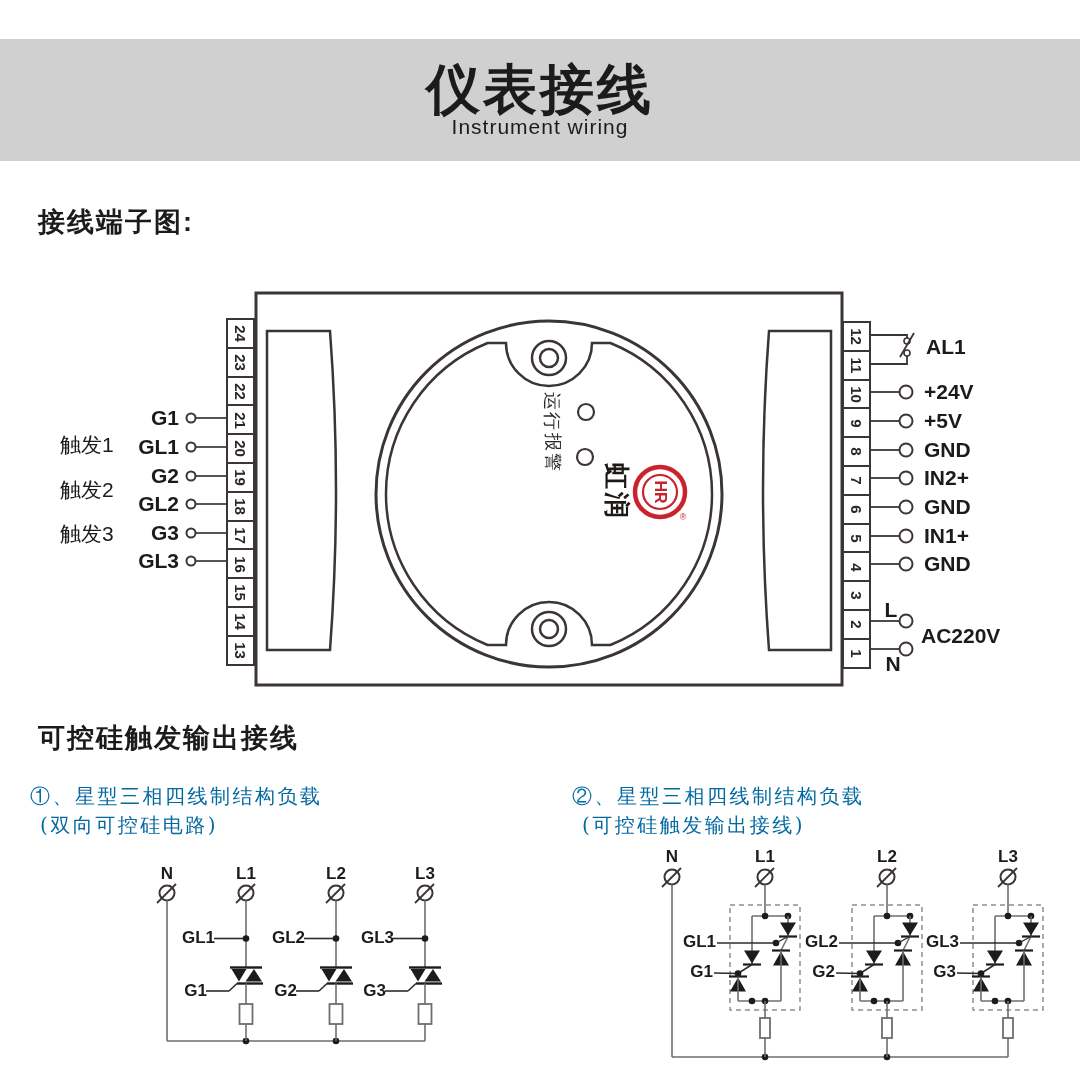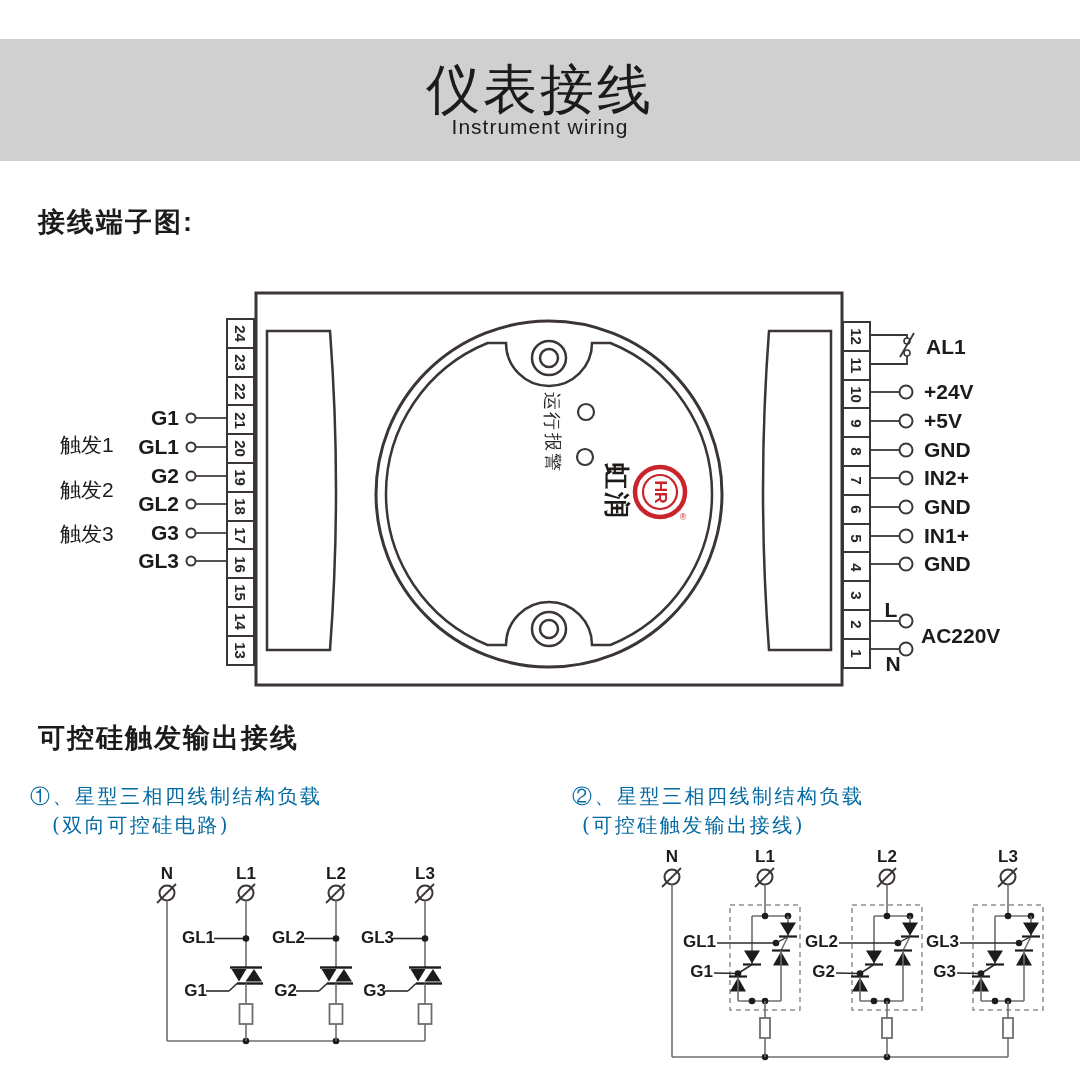--- a/index.html
+++ b/index.html
@@ -3,21 +3,21 @@
 <meta charset="utf-8">
 <style>
   html,body{margin:0;padding:0;background:#fff;}
   #page{position:relative;width:1080px;height:1073px;background:#fff;overflow:hidden;
         font-family:"Liberation Sans",sans-serif;color:#1d1b1a;}
   #art{position:absolute;left:0;top:0;}
   .abs{position:absolute;white-space:nowrap;}
   
   #band{position:absolute;left:0;top:39px;width:1080px;height:122px;display:flex;
         flex-direction:column;align-items:center;justify-content:center;}
-  #band h1{margin:0;font-size:54px;font-weight:400;letter-spacing:3px;line-height:1.05;}
+  #band h1{margin:0;font-size:54px;font-weight:700;letter-spacing:3px;line-height:1.05;}
   #band .sub{font-size:21px;letter-spacing:1px;margin-top:-2px;}
   
   .h2{font-size:27px;font-weight:700;letter-spacing:2px;}
   
   .term-cell{position:absolute;width:29px;height:31.4px;border:2.5px solid #3b3533;
              box-sizing:border-box;display:flex;align-items:center;justify-content:center;background:#fff;}
   .term-cell span{display:block;transform:rotate(90deg);font-size:15px;font-weight:700;color:#2a2624;}
   
   .sig{font-size:21px;font-weight:700;}
   .trig{font-size:21px;font-weight:400;}
@@ -377,16 +377,16 @@
       <div class="abs rx clabel" style="left: 956px; top: 972px;">G3</div>
     </div>
 
   <div class="abs rot ind" style="left:552px;top:412px;">运行</div>
   <div class="abs rot ind" style="left:553px;top:453px;">报警</div>
   <div class="abs rot brand" style="left:616px;top:492px;">虹润</div>
   <div class="abs rot hr" style="left:660px;top:492px;">HR</div>
   <div class="abs cx reg" style="left:683px;top:517px;">®</div>
 
   <div class="abs ctitle" style="left:30px;top:783px;"><span>①、</span><span>星型三相四线制结构负载</span></div>
-  <div class="abs ctitle" style="left:52px;top:812px;text-align:center;">(双向可控硅电路)</div>
+  <div class="abs ctitle" style="left:40px;top:812px;text-align:center;">(双向可控硅电路)</div>
   <div class="abs ctitle" style="left:572px;top:783px;"><span>②、</span><span>星型三相四线制结构负载</span></div>
   <div class="abs ctitle" style="left:582px;top:812px;">(可控硅触发输出接线)</div>
 </div>
 
 </body></html>

